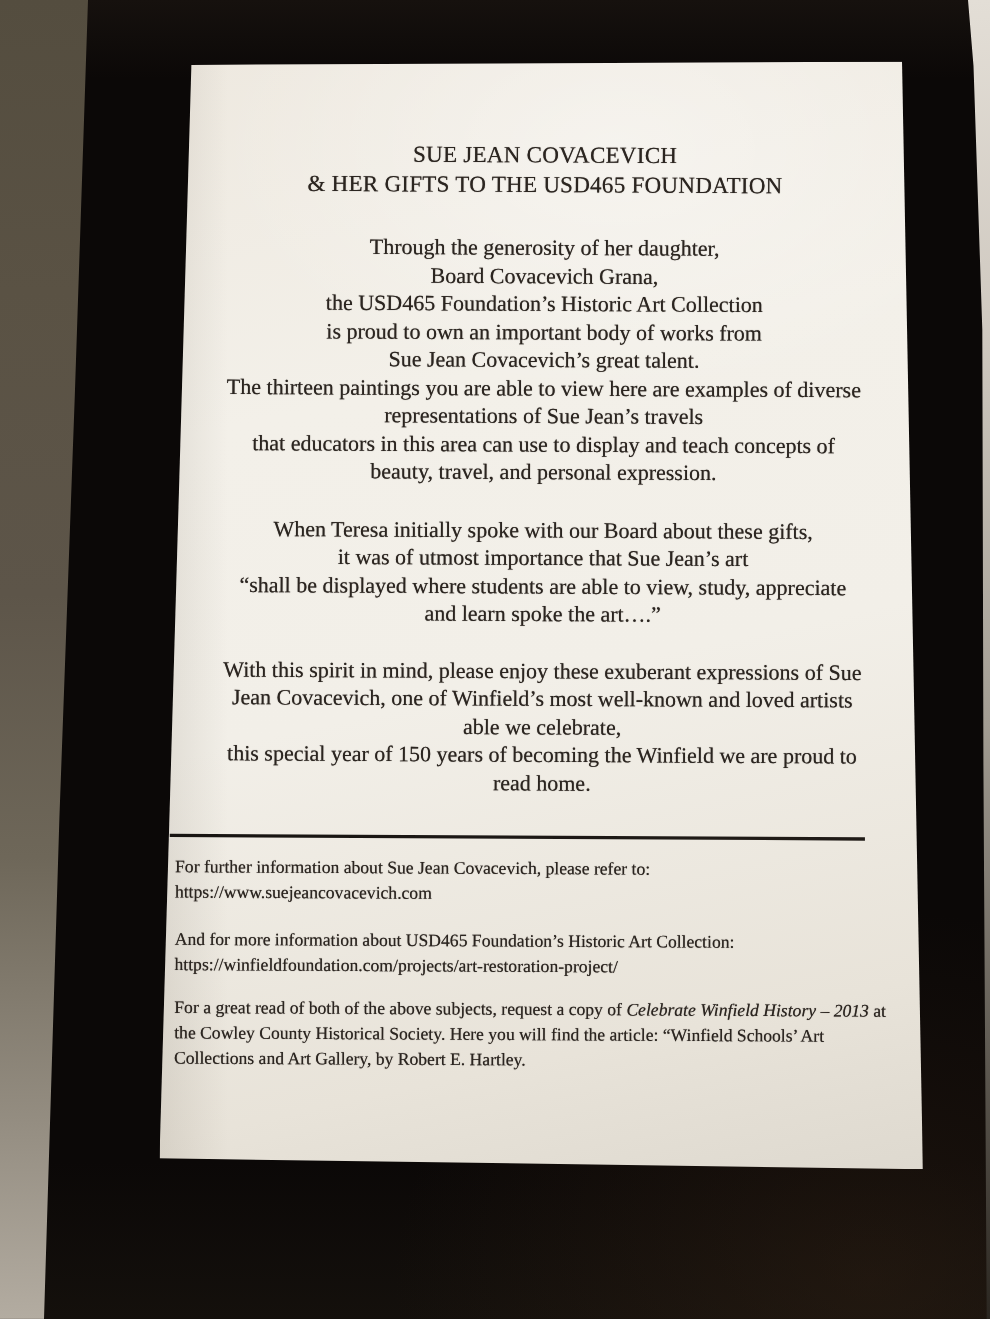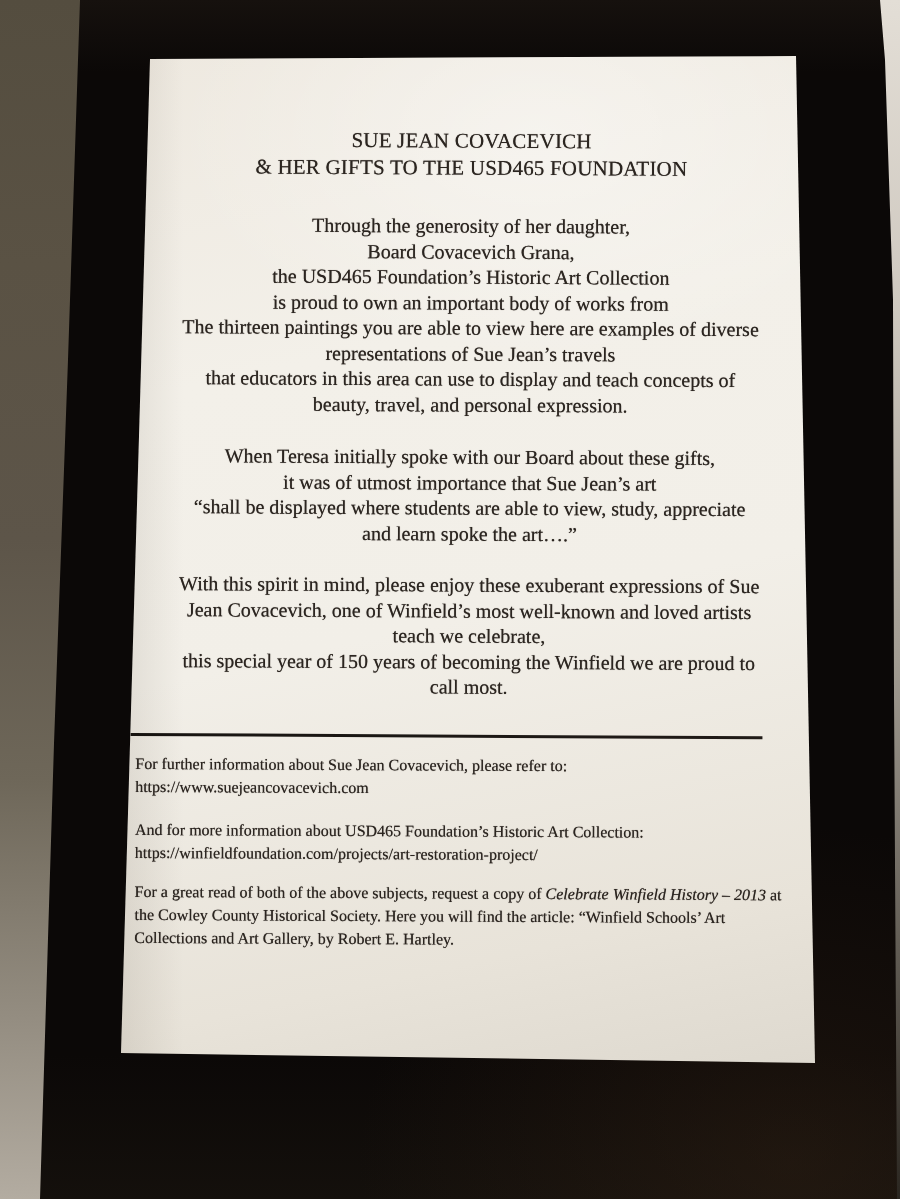--- a/index.html
+++ b/index.html
@@ -31,21 +31,21 @@
     right: 0; top: 0;
     width: 22px; height: 100%;
     clip-path: polygon(2px 0, 22px 0, 22px 100%, 19px 100%, 16px 58%, 15px 25%, 7px 5%);
     background: linear-gradient(180deg,
       #e3ded6 0%, #cfc9c0 25%, #a29c92 55%, #5f5a52 80%, #2a2620 100%);
   }
 
   
   .paper {
     position: absolute;
-    left: 121px; top: 56px;
+    left: 145px; top: 56px;
     width: 694px; height: 1007px;
     clip-path: polygon(29px 3px, 675px 0, 694px 1007px, 0 997px);
     background:
       radial-gradient(ellipse 520px 320px at 60% 8%, rgba(255,255,255,0.38), transparent 70%),
       linear-gradient(90deg, rgba(110,100,85,0.14), transparent 9%),
       linear-gradient(168deg, #eee9e0 0%, #f3f0e9 30%, var(--paper_white) 55%, #e8e3d9 85%, #ded9cf 100%);
     color: var(--ink);
   }
 
   .paper-content {
@@ -106,39 +106,40 @@
       <h1 class="title centered">
           <div class="line">SUE JEAN COVACEVICH</div>
           <div class="line">&amp; HER GIFTS TO THE USD465 FOUNDATION</div>
         </h1>
 
       <div class="para centered para-intro">
           <div class="line">Through the generosity of her daughter,</div>
           <div class="line">Board Covacevich Grana,</div>
           <div class="line">the USD465 Foundation’s Historic Art Collection</div>
           <div class="line">is proud to own an important body of works from</div>
+          <div class="line">Sue Jean Covacevich’s great talent.</div>
           <div class="line">The thirteen paintings you are able to view here are examples of diverse</div>
           <div class="line">representations of Sue Jean’s travels</div>
           <div class="line">that educators in this area can use to display and teach concepts of</div>
           <div class="line">beauty, travel, and personal expression.</div>
         </div>
 
       <div class="para centered para-quote">
           <div class="line">When Teresa initially spoke with our Board about these gifts,</div>
           <div class="line">it was of utmost importance that Sue Jean’s art</div>
           <div class="line">“shall be displayed where students are able to view, study, appreciate</div>
           <div class="line">and learn spoke the art….”</div>
         </div>
 
       <div class="para centered para-closing">
           <div class="line">With this spirit in mind, please enjoy these exuberant expressions of Sue</div>
           <div class="line">Jean Covacevich, one of Winfield’s most well-known and loved artists</div>
-          <div class="line">teach we celebrate,</div>
+          <div class="line">able we celebrate,</div>
           <div class="line">this special year of 150 years of becoming the Winfield we are proud to</div>
-          <div class="line">call most.</div>
+          <div class="line">read home.</div>
         </div>
 
       <hr class="rule">
 
       <div class="references">
 
         <div class="ref-block-1">
           <div>For further information about Sue Jean Covacevich, please refer to:</div>
           <div>https://www.suejeancovacevich.com</div>
         </div>

